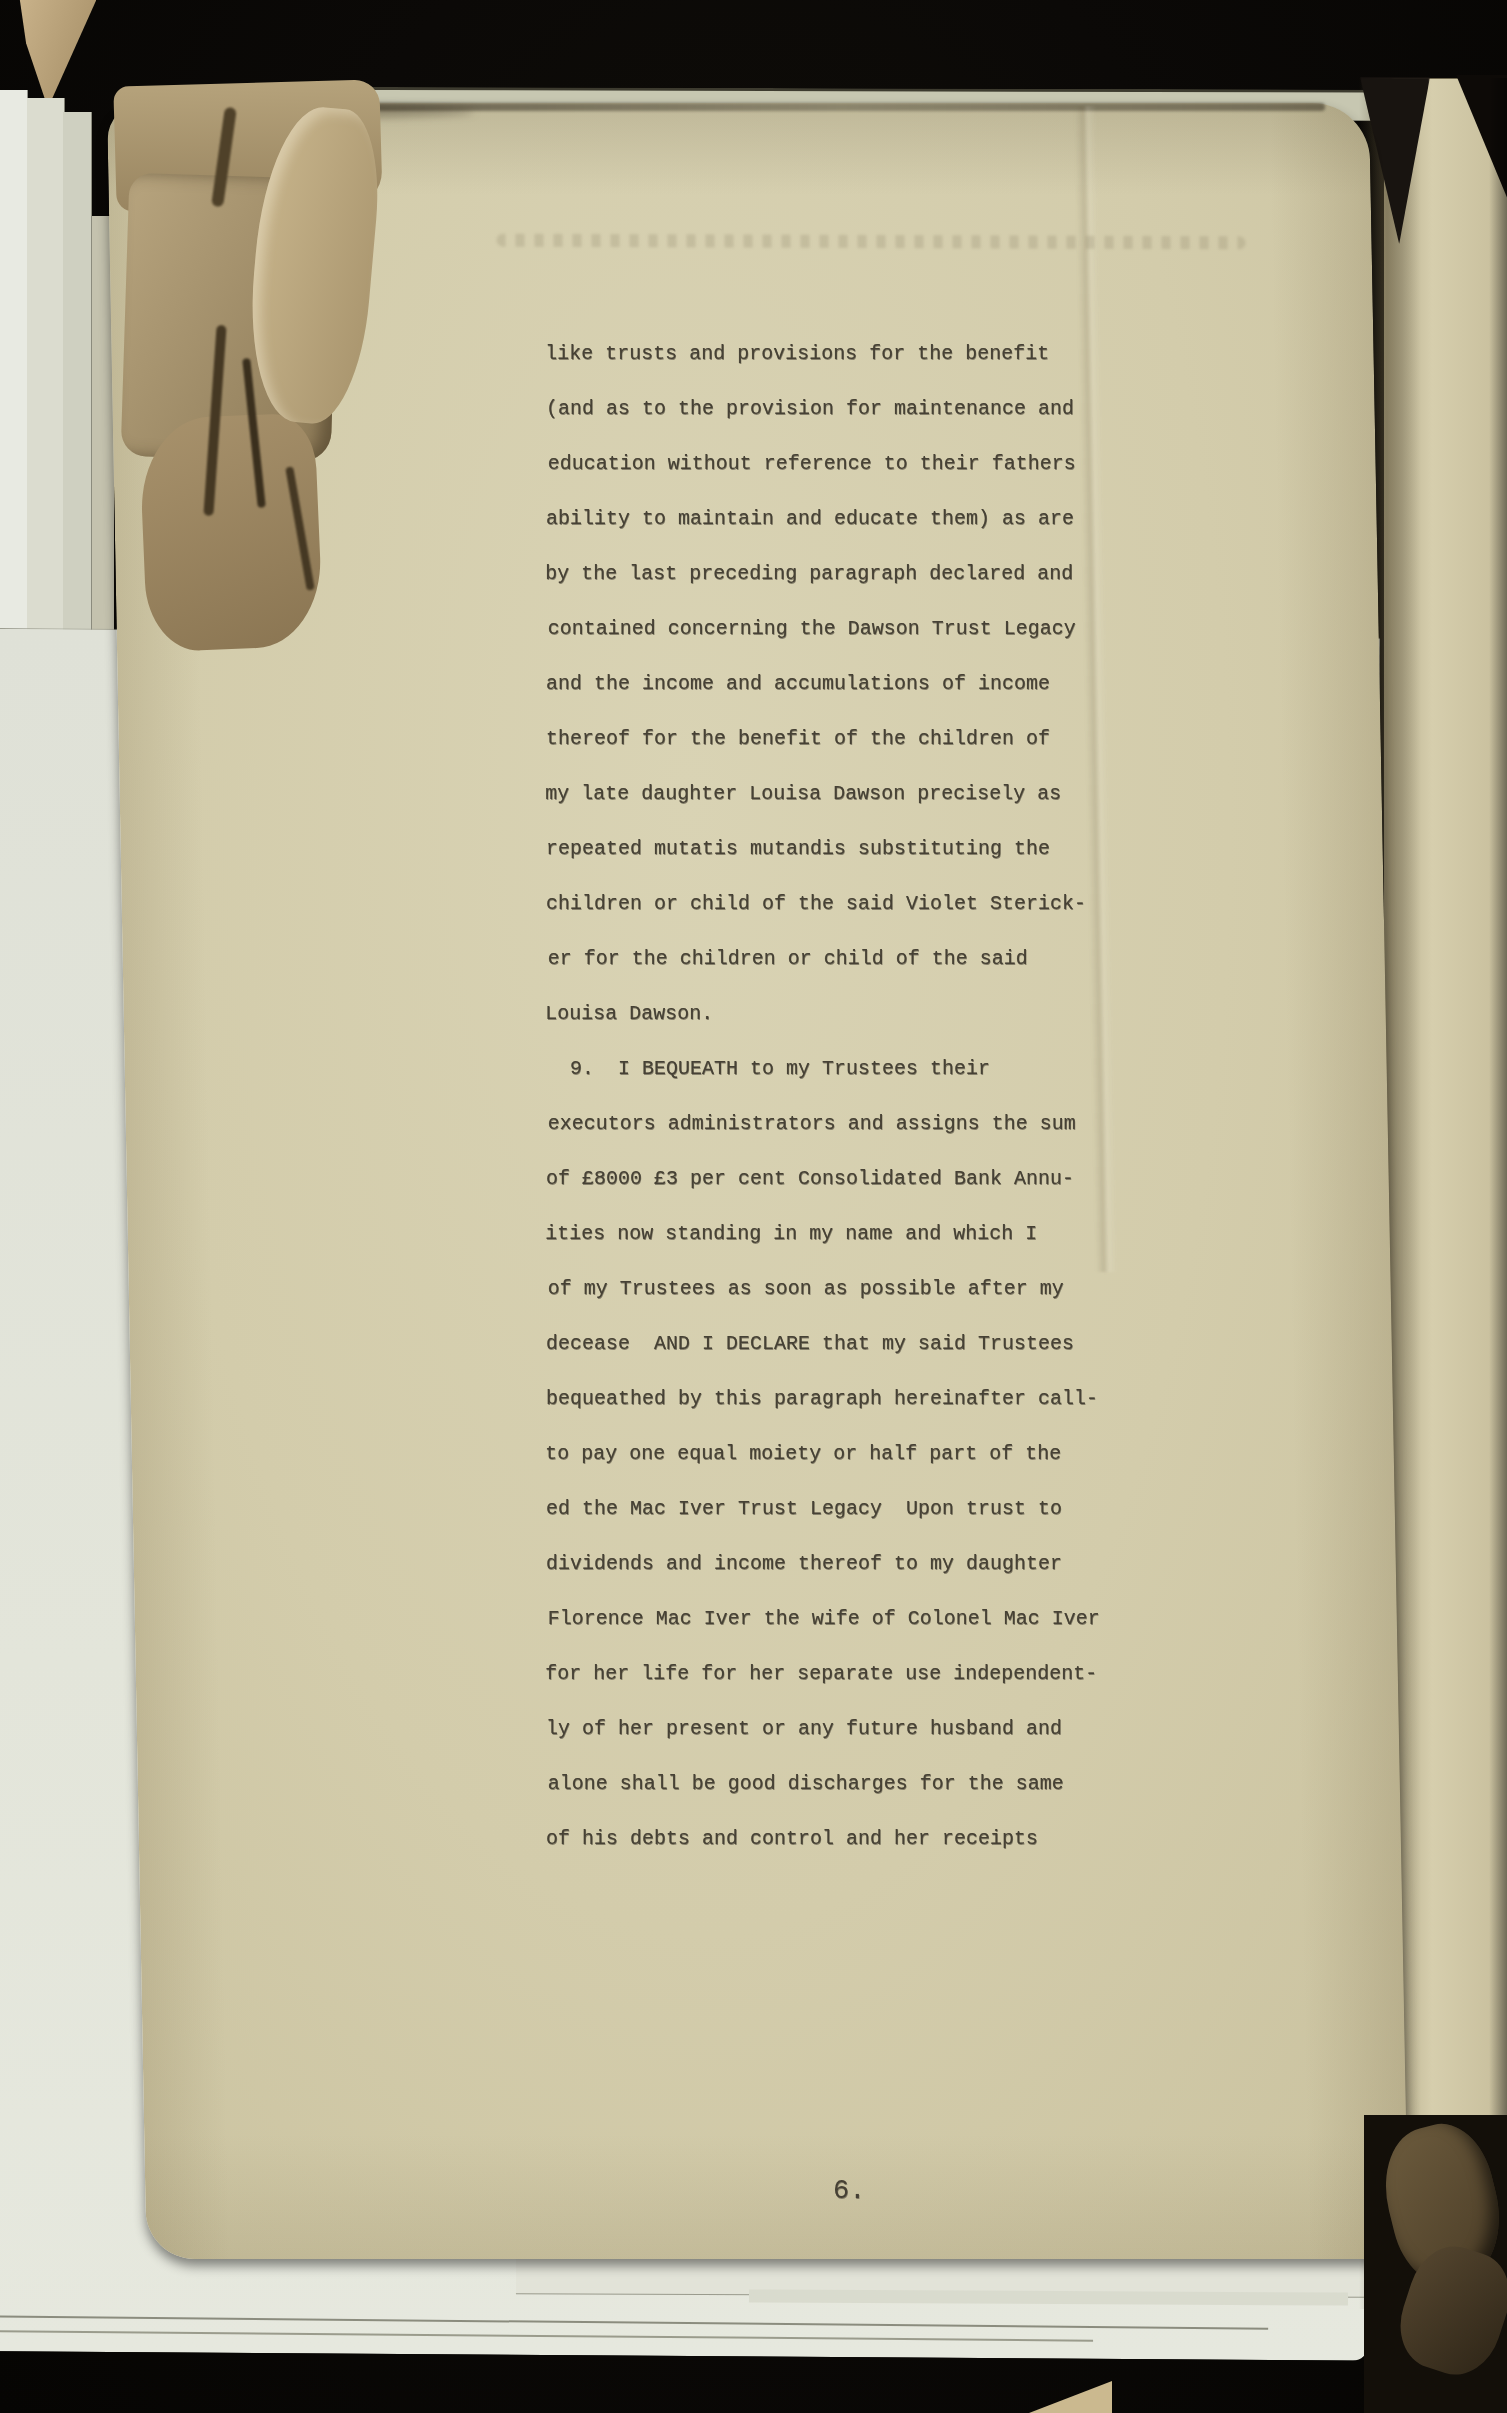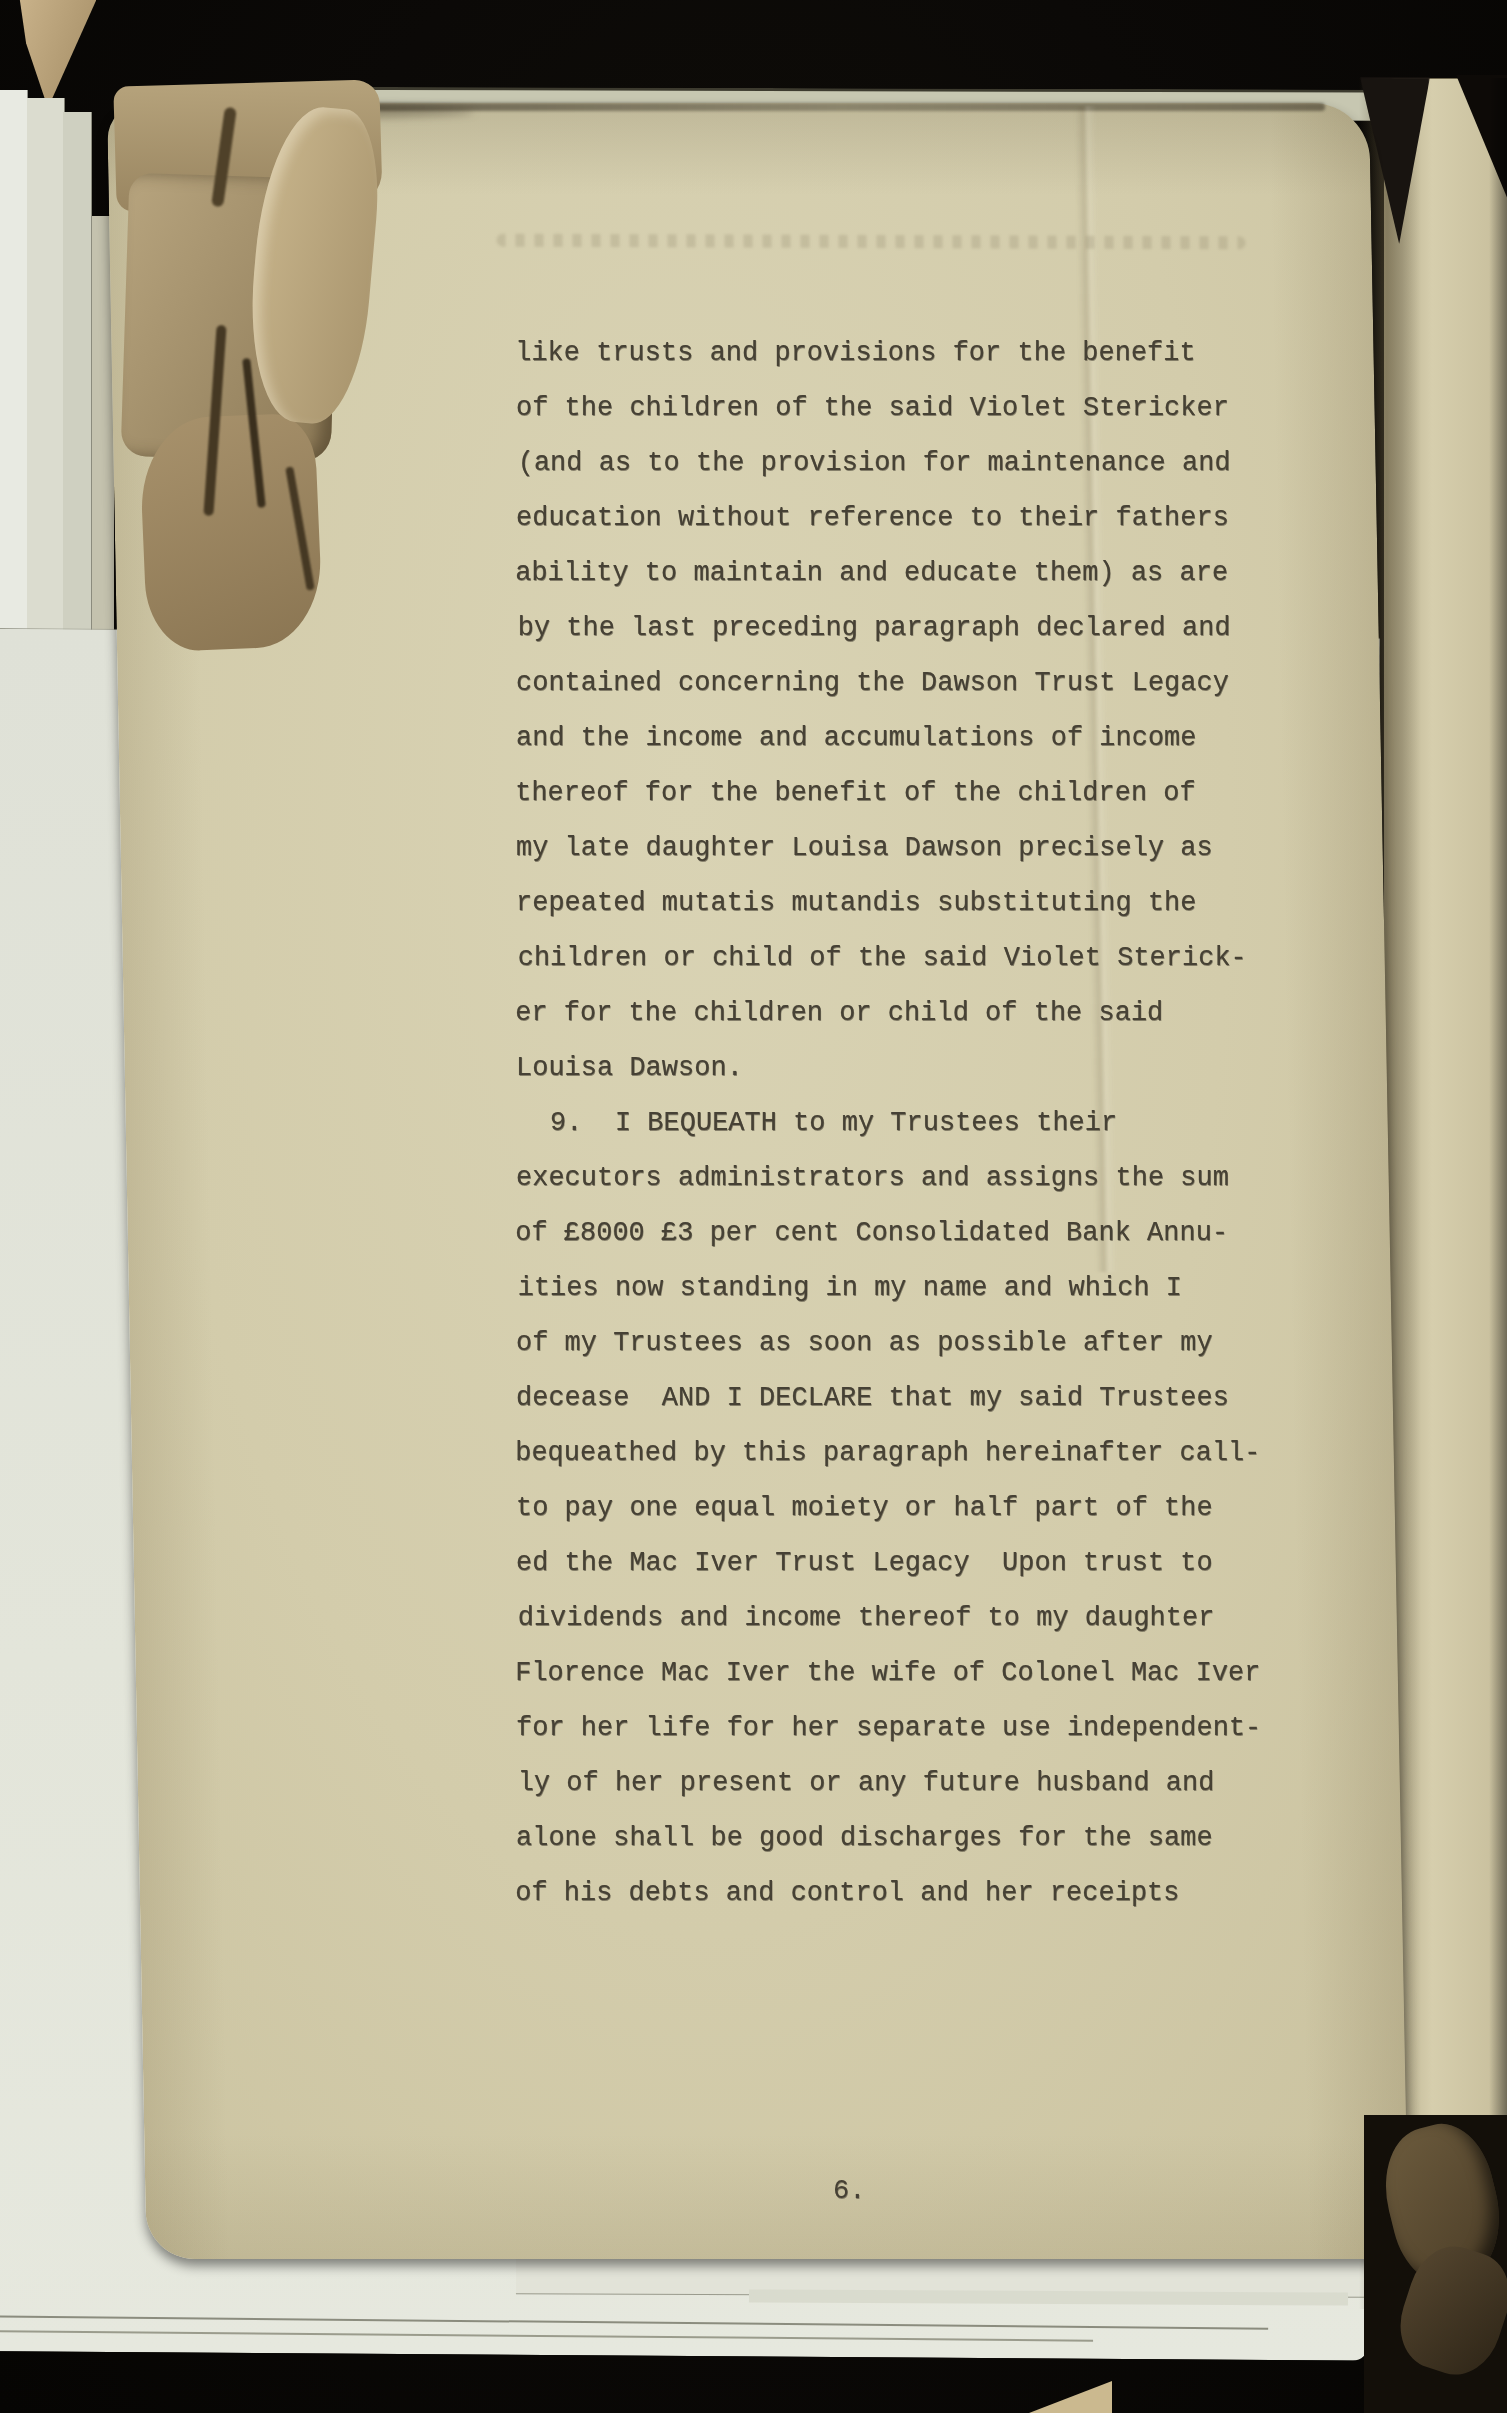--- a/index.html
+++ b/index.html
@@ -108,22 +108,22 @@
        box-shadow:inset 8.3px 5px 11.7px rgba(255,250,230,.35);}
   .crev{position:absolute;background:#453823;filter:blur(0.8px);border-radius:6.7px;}
   .cv1{left:210px;top:325px;width:10px;height:191px;transform:rotate(4deg);}
   .cv2{left:250px;top:358px;width:7.5px;height:150px;transform:rotate(-6deg);background:#3a2f1d;}
   .cv3{left:218px;top:107px;width:11.7px;height:100px;transform:rotate(8deg);background:#4f4129;}
   .cv4{left:296px;top:466px;width:8.3px;height:125px;transform:rotate(-10deg);}
 
   
   .text-block{position:absolute;left:516px;top:326px;width:833px;}
   .line{height:55px;line-height:55px;white-space:pre;
-        font-size:27px;color:#3c372c;opacity:.93;
-        text-shadow:0.5px 0.5px 0 rgba(55,49,38,.55), -0.3px 0 0 rgba(55,49,38,.35);}
+        font-size:20px;color:#3c372c;opacity:.93;
+        text-shadow:0.5px 0.5px 0 rgba(55,49,38,.55), -0.3px 0 0 rgba(55,49,38,.35);margin-left:30px;}
   .line:nth-child(3n){transform:translateX(1.7px);}
   .line:nth-child(4n+1){transform:translateX(-0.8px);}
   .page-number{position:absolute;left:833px;top:2175px;height:33px;line-height:33px;
         font-size:27px;color:#3c372c;opacity:.93;white-space:pre;
         text-shadow:0.5px 0.5px 0 rgba(55,49,38,.55);}
 </style>
 </head>
 <body>
 
 <div class="stage">
@@ -165,21 +165,20 @@
   <div class="sp sp2"></div>
   <div class="sp sp3"></div>
   <div class="sp sp4"></div>
   <div class="crev cv1"></div>
   <div class="crev cv2"></div>
   <div class="crev cv3"></div>
   <div class="crev cv4"></div>
 
   <div class="text-block">
       <div class="line">like trusts and provisions for the benefit</div>
-      <div class="line">of the children of the said Violet Stericker</div>
       <div class="line">(and as to the provision for maintenance and</div>
       <div class="line">education without reference to their fathers</div>
       <div class="line">ability to maintain and educate them) as are</div>
       <div class="line">by the last preceding paragraph declared and</div>
       <div class="line">contained concerning the Dawson Trust Legacy</div>
       <div class="line">and the income and accumulations of income</div>
       <div class="line">thereof for the benefit of the children of</div>
       <div class="line">my late daughter Louisa Dawson precisely as</div>
       <div class="line">repeated mutatis mutandis substituting the</div>
       <div class="line">children or child of the said Violet Sterick-</div>

